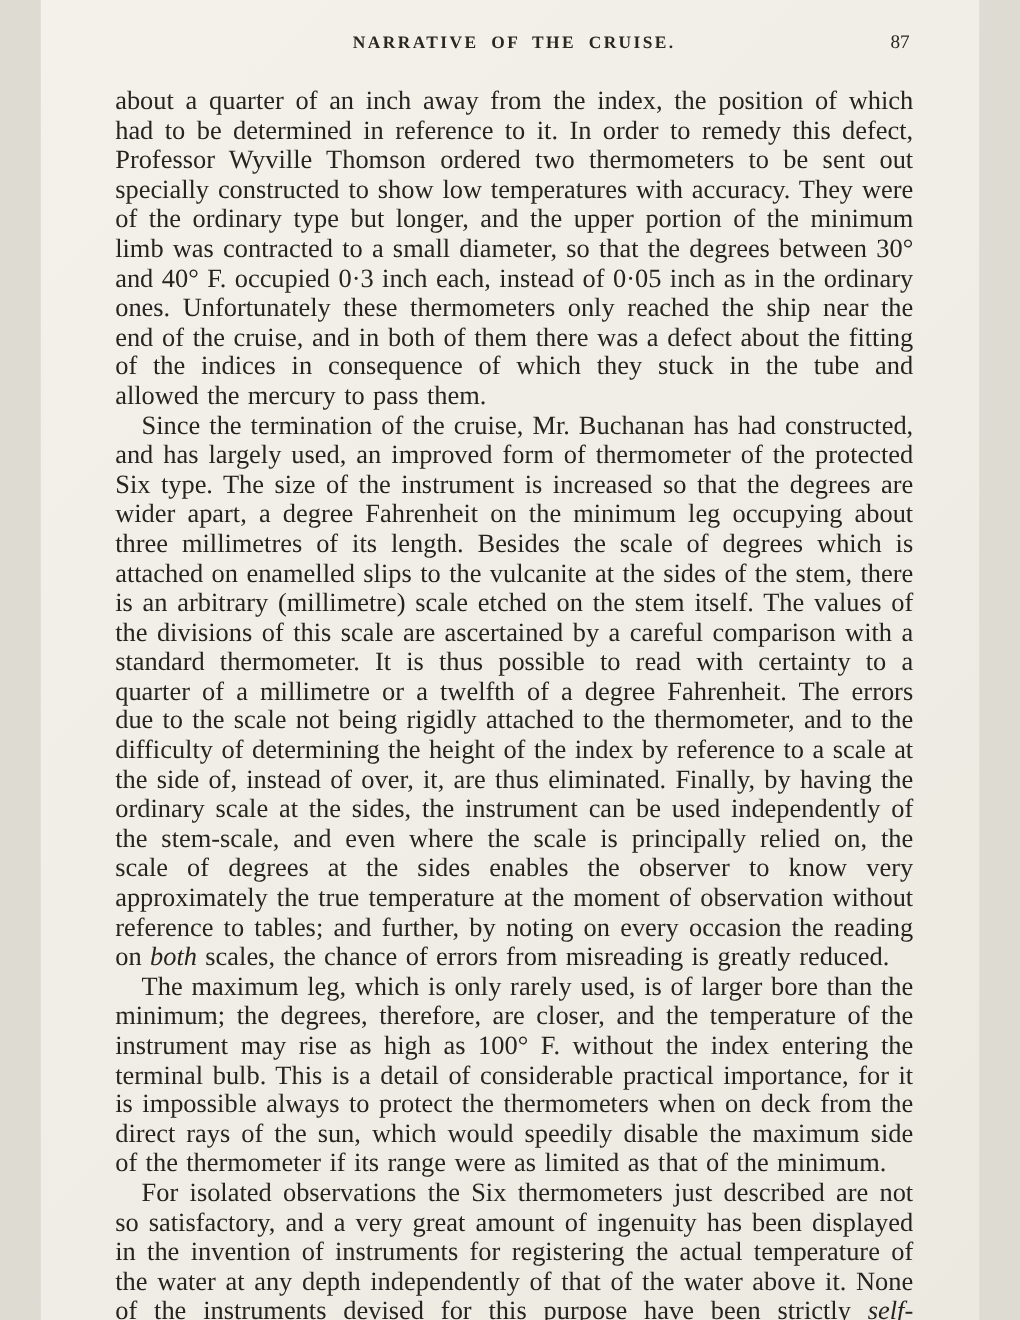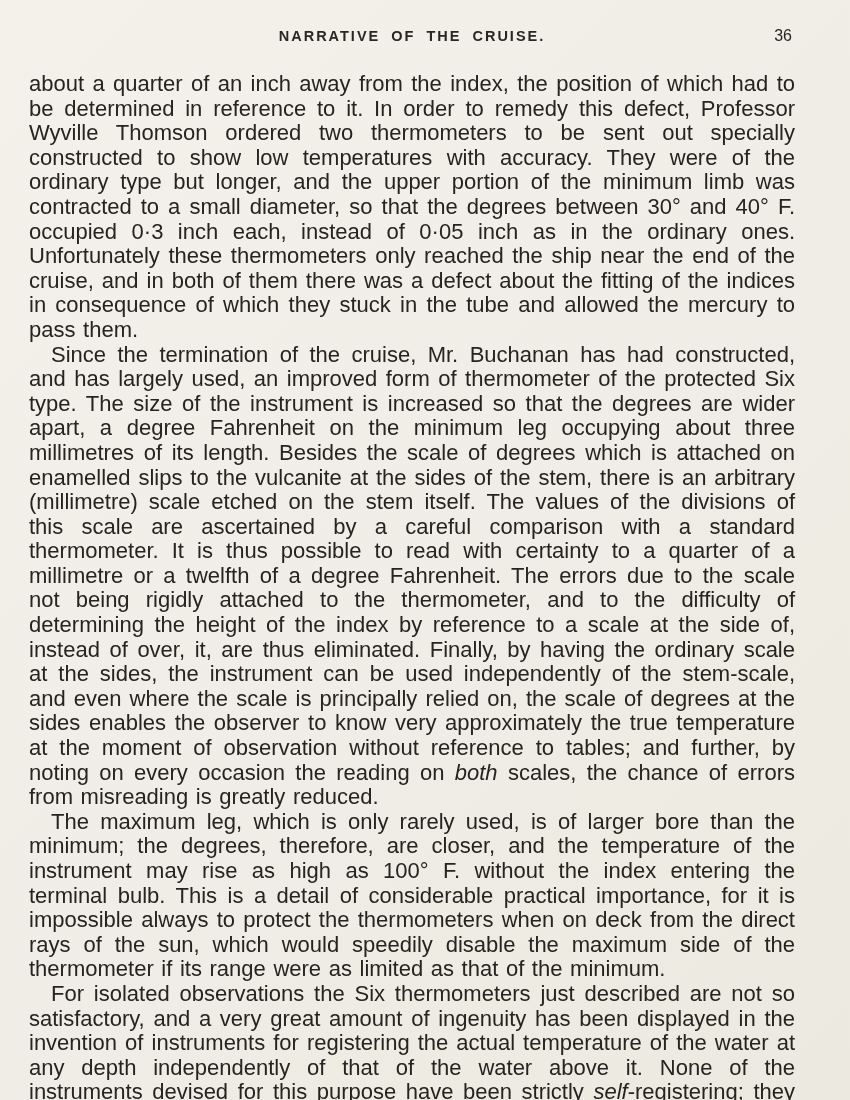--- a/index.html
+++ b/index.html
@@ -2,27 +2,27 @@
 <html><head>
 <meta charset="utf-8">
 <style>
   html, body {
     margin: 0;
     padding: 0;
     background: #dedbd2;
   }
   .page {
     position: relative;
-    width: 850px;
+    width: 782px;
     height: 1100px;
     margin: 0 auto;
     background: linear-gradient(135deg, #f3f1ea 0%, #efede5 55%, #ece9e0 100%);
     box-sizing: border-box;
-    padding: 28px 55px 0 29px;
-    font-family: Liberation Sans, sans-serif;
+    padding: 28px 55px 0 62px;
+    font-family: Liberation Serif, serif;
     color: #272320;
     overflow: hidden;
   }
   .running-head {
     position: relative;
     height: 22px;
     margin-bottom: 22px;
   }
   .running-head .title {
     position: absolute;
@@ -56,21 +56,21 @@
   .body-text i, .body-text .it {
     font-style: italic;
   }
 </style>
 </head>
 <body>
 
 <div class="page">
   <div class="running-head">
     <div class="title">NARRATIVE OF THE CRUISE.</div>
-    <div class="page-num">36</div>
+    <div class="page-num">87</div>
   </div>
   <div class="body-text">
       <p class=""><span>about a quarter of an inch away from the index, the position of which had to be determined in reference to it.  In order to remedy this defect, Professor Wyville Thomson ordered two thermometers to be sent out specially constructed to show low temperatures with accuracy.  They were of the ordinary type but longer, and the upper portion of the minimum limb was contracted to a small diameter, so that the degrees between 30° and 40° F. occupied 0·3 inch each, instead of 0·05 inch as in the ordinary ones.  Unfortunately these thermometers only reached the ship near the end of the cruise, and in both of them there was a defect about the fitting of the indices in consequence of which they stuck in the tube and allowed the mercury to pass them.</span></p>
       <p class="indent"><span>Since the termination of the cruise, Mr. Buchanan has had constructed, and has largely used, an improved form of thermometer of the protected Six type.  The size of the instrument is increased so that the degrees are wider apart, a degree Fahrenheit on the minimum leg occupying about three millimetres of its length.  Besides the scale of degrees which is attached on enamelled slips to the vulcanite at the sides of the stem, there is an arbitrary (millimetre) scale etched on the stem itself.  The values of the divisions of this scale are ascertained by a careful comparison with a standard thermometer.  It is thus possible to read with certainty to a quarter of a millimetre or a twelfth of a degree Fahrenheit.  The errors due to the scale not being rigidly attached to the thermometer, and to the difficulty of determining the height of the index by reference to a scale at the side of, instead of over, it, are thus eliminated.  Finally, by having the ordinary scale at the sides, the instrument can be used independently of the stem-scale, and even where the scale is principally relied on, the scale of degrees at the sides enables the observer to know very approximately the true temperature at the moment of observation without reference to tables; and further, by noting on every occasion the reading on </span><span class="it">both</span><span> scales, the chance of errors from misreading is greatly reduced.</span></p>
       <p class="indent"><span>The maximum leg, which is only rarely used, is of larger bore than the minimum; the degrees, therefore, are closer, and the temperature of the instrument may rise as high as 100° F. without the index entering the terminal bulb.  This is a detail of considerable practical importance, for it is impossible always to protect the thermometers when on deck from the direct rays of the sun, which would speedily disable the maximum side of the thermometer if its range were as limited as that of the minimum.</span></p>
       <p class="indent"><span>For isolated observations the Six thermometers just described are not so satisfactory, and a very great amount of ingenuity has been displayed in the invention of instruments for registering the actual temperature of the water at any depth independently of that of the water above it.  None of the instruments devised for this purpose have been strictly </span><span class="it">self</span><span>-registering; they have all required some assistance from the observer, who, by various forms of mechanical appliance, brings about a change in the condition of the instrument.  It is obvious that any control which an observer may have over an instrument separated from him by, it may be, three or four miles of line, is very</span></p>
     </div>
 </div>
 
 </body></html>

